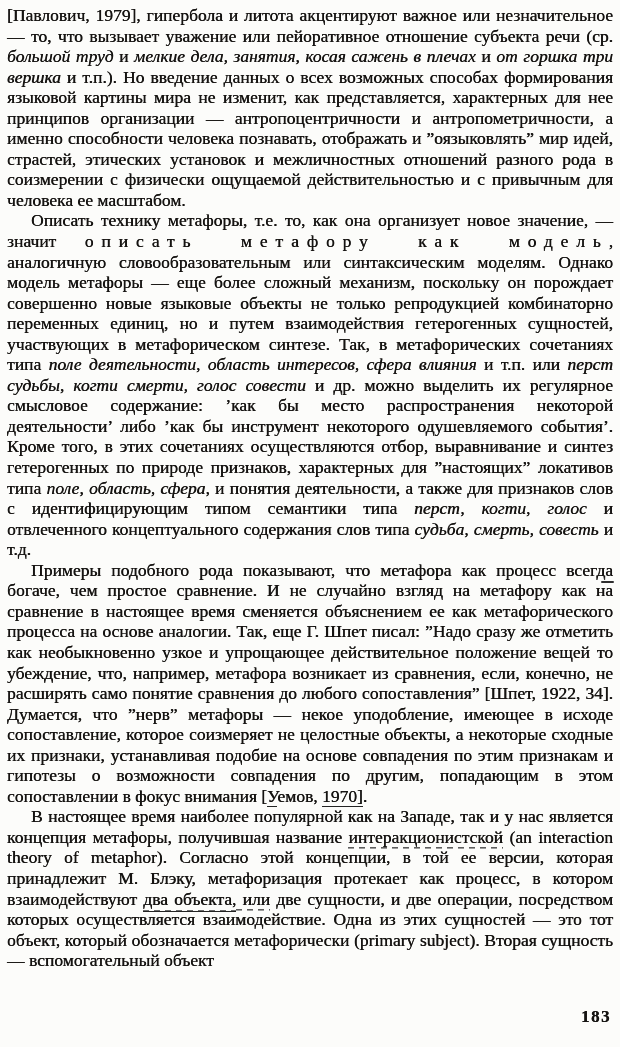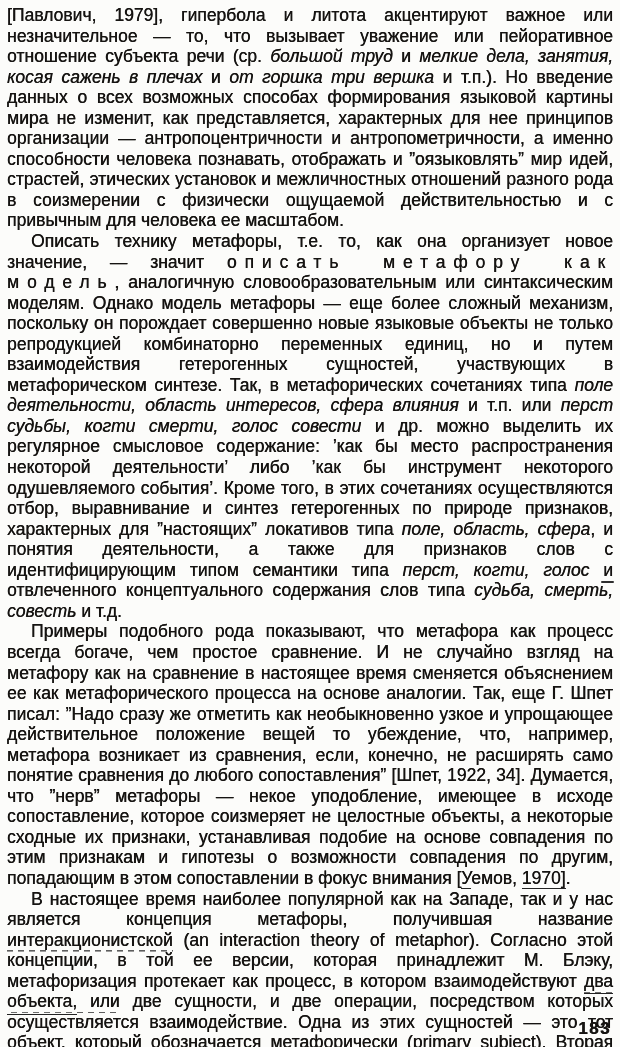--- a/index.html
+++ b/index.html
@@ -6,21 +6,21 @@
     margin: 0;
     padding: 0;
     background: #f4f4f1;
   }
   .page {
     position: relative;
     width: 620px;
     height: 1047px;
     background: #fcfcfa;
     overflow: hidden;
-    font-family: Liberation Sans, sans-serif;
+    font-family: Liberation Serif, serif;
     color: #161412;
   }
   .text-block {
     position: absolute;
     left: 7px;
     top: 5px;
     width: 606px;
     font-size: 17.5px;
     line-height: 20.55px;
     text-align: justify;
@@ -54,21 +54,21 @@
     left: 601px;
     top: 581px;
     width: 13px;
     height: 2.4px;
     background: #2e2e2e;
     border-radius: 1px;
   }
   .pageno {
     position: absolute;
     right: 9px;
-    bottom: 8px;
+    bottom: 20px;
     font-size: 17px;
     font-weight: bold;
     letter-spacing: 1.5px;
     text-shadow: 0.35px 0 0 currentColor;
   }
 </style>
 </head>
 <body>
 
 <div class="page">

